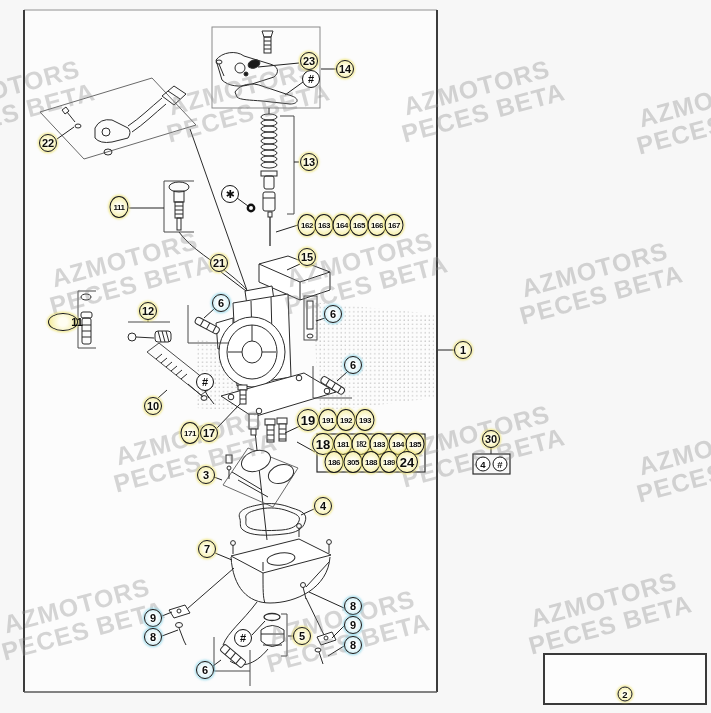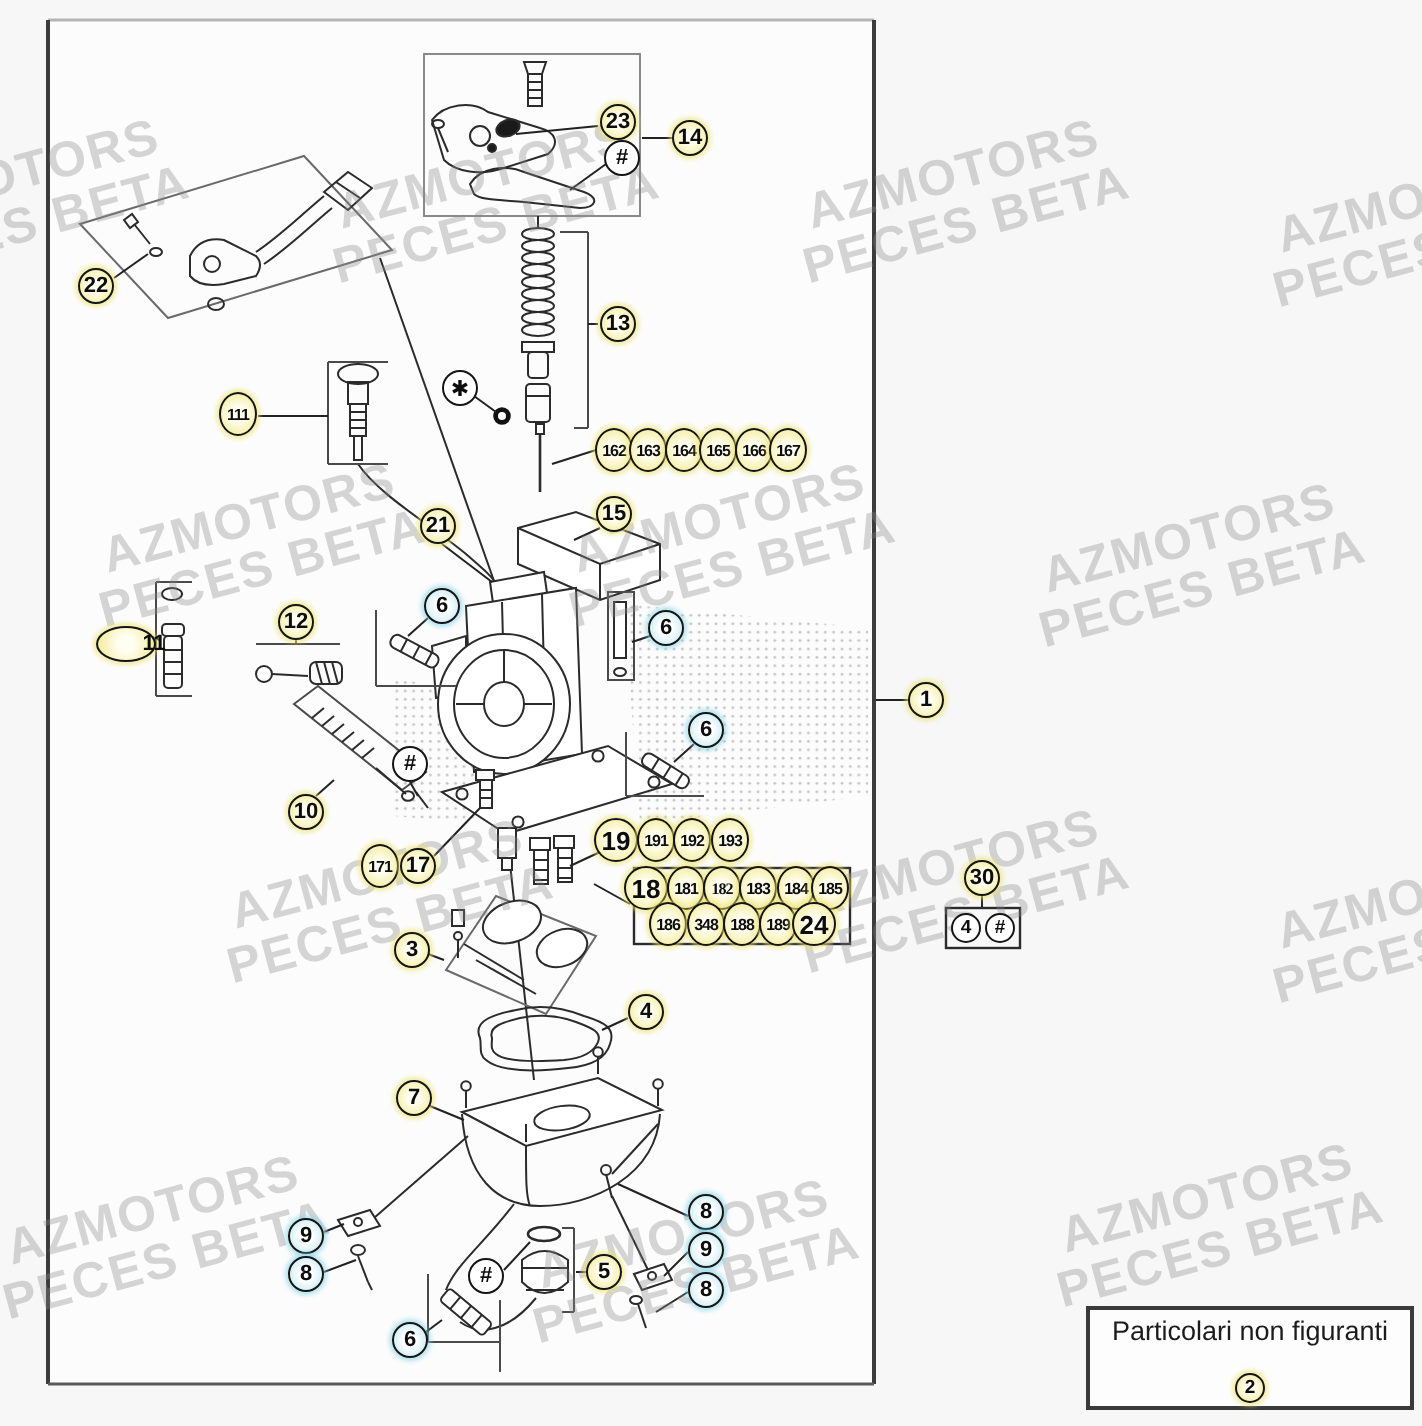--- a/index.html
+++ b/index.html
@@ -333,21 +333,20 @@
       <line x1="294" y1="636" x2="288" y2="636"></line>
       <line x1="213" y1="666" x2="221" y2="660"></line>
       <line x1="344" y1="608" x2="309" y2="592"></line>
       <line x1="344" y1="626" x2="332" y2="638"></line>
       <line x1="344" y1="646" x2="328" y2="656"></line>
       <line x1="57" y1="139" x2="74" y2="127"></line>
     </g>
   </svg>
 
   <div id="infobox">
-    <div>Particolari non figuranti</div>
   </div>
 
 <div class="wm" style="left: 10px; top: 100px;">
       <div>AZMOTORS</div>
       <div>PECES BETA</div>
     </div>
     <div class="wm" style="left: 245px; top: 100px;">
       <div>AZMOTORS</div>
       <div>PECES BETA</div>
     </div>
@@ -424,21 +423,21 @@
     <div class="co yellow sz-s" style="left: 328px; top: 420px;">191</div>
     <div class="co yellow sz-s" style="left: 346px; top: 420px;">192</div>
     <div class="co yellow sz-s" style="left: 365px; top: 420px;">193</div>
     <div class="co yellow sz-l" style="left: 323px; top: 444px;">18</div>
     <div class="co yellow sz-s" style="left: 343px; top: 444px;">181</div>
     <div class="co yellow sz-s" style="left: 361px; top: 444px; font-family: Liberation Serif, serif;">182</div>
     <div class="co yellow sz-s" style="left: 379px; top: 444px;">183</div>
     <div class="co yellow sz-s" style="left: 398px; top: 444px;">184</div>
     <div class="co yellow sz-s" style="left: 415px; top: 444px;">185</div>
     <div class="co yellow sz-s" style="left: 334px; top: 462px;">186</div>
-    <div class="co yellow sz-s" style="left: 353px; top: 462px;">348</div>
+    <div class="co yellow sz-s" style="left: 353px; top: 462px;">305</div>
     <div class="co yellow sz-s" style="left: 371px; top: 462px;">188</div>
     <div class="co yellow sz-s" style="left: 389px; top: 462px;">189</div>
     <div class="co yellow sz-l" style="left: 407px; top: 462px;">24</div>
     <div class="co yellow sz-n" style="left: 491px; top: 439px;">30</div>
     <div class="co white sz-t" style="left: 483px; top: 464px;">4</div>
     <div class="co white sz-t" style="left: 500px; top: 464px;">#</div>
     <div class="co yellow sz-n" style="left: 206px; top: 475px;">3</div>
     <div class="co yellow sz-n" style="left: 323px; top: 506px;">4</div>
     <div class="co yellow sz-n" style="left: 207px; top: 549px;">7</div>
     <div class="co cyan sz-n" style="left: 353px; top: 606px;">8</div>

